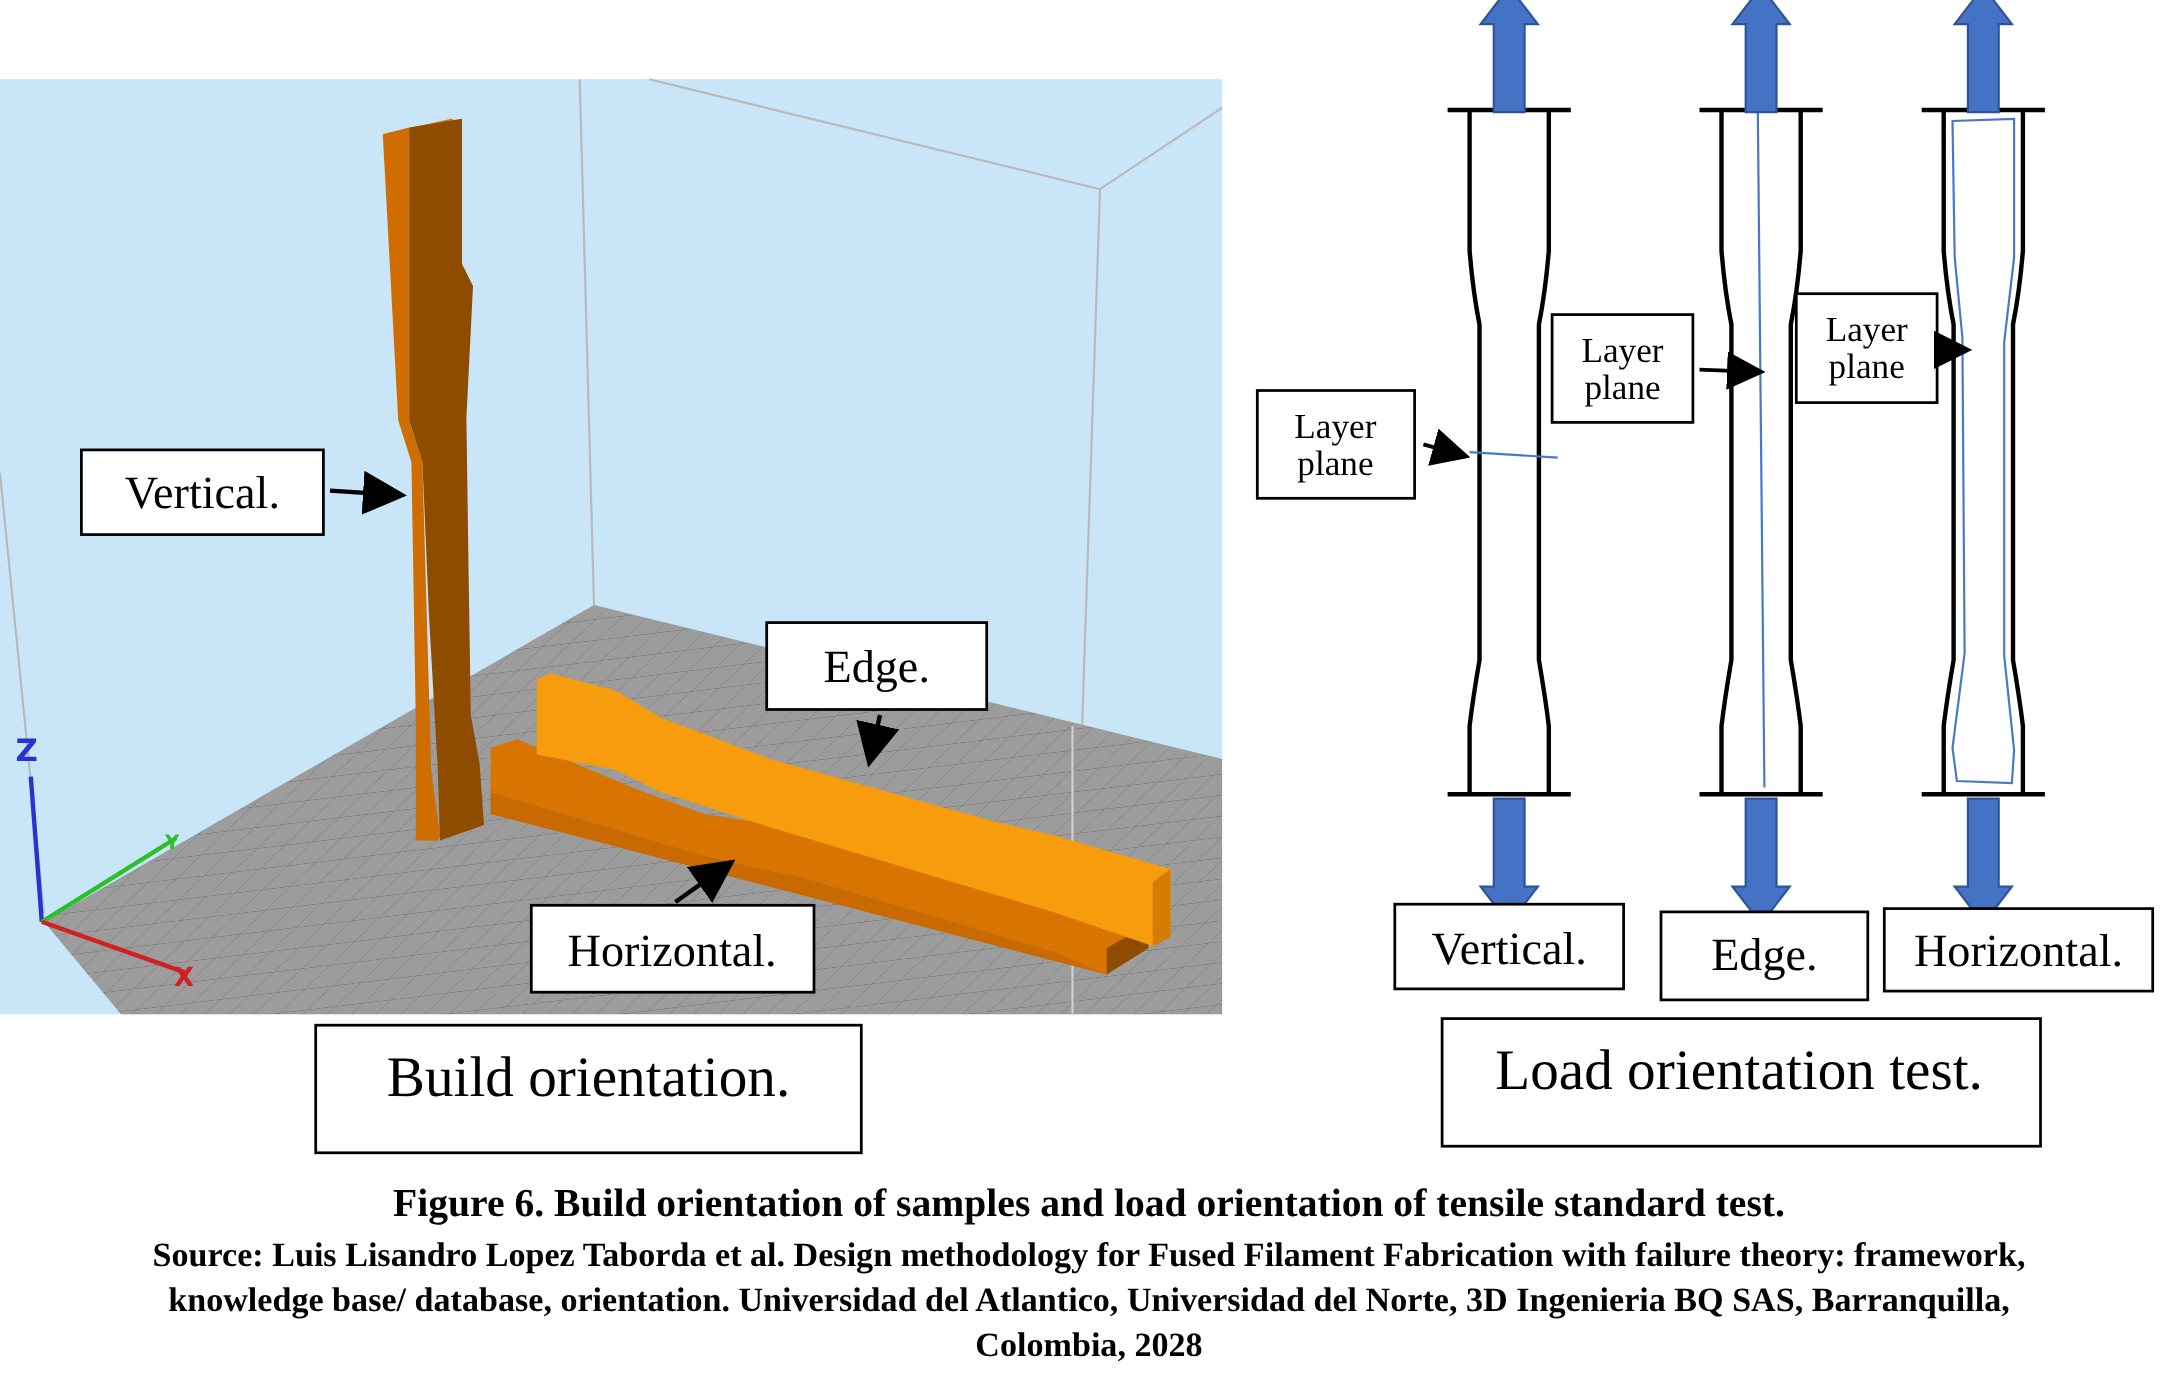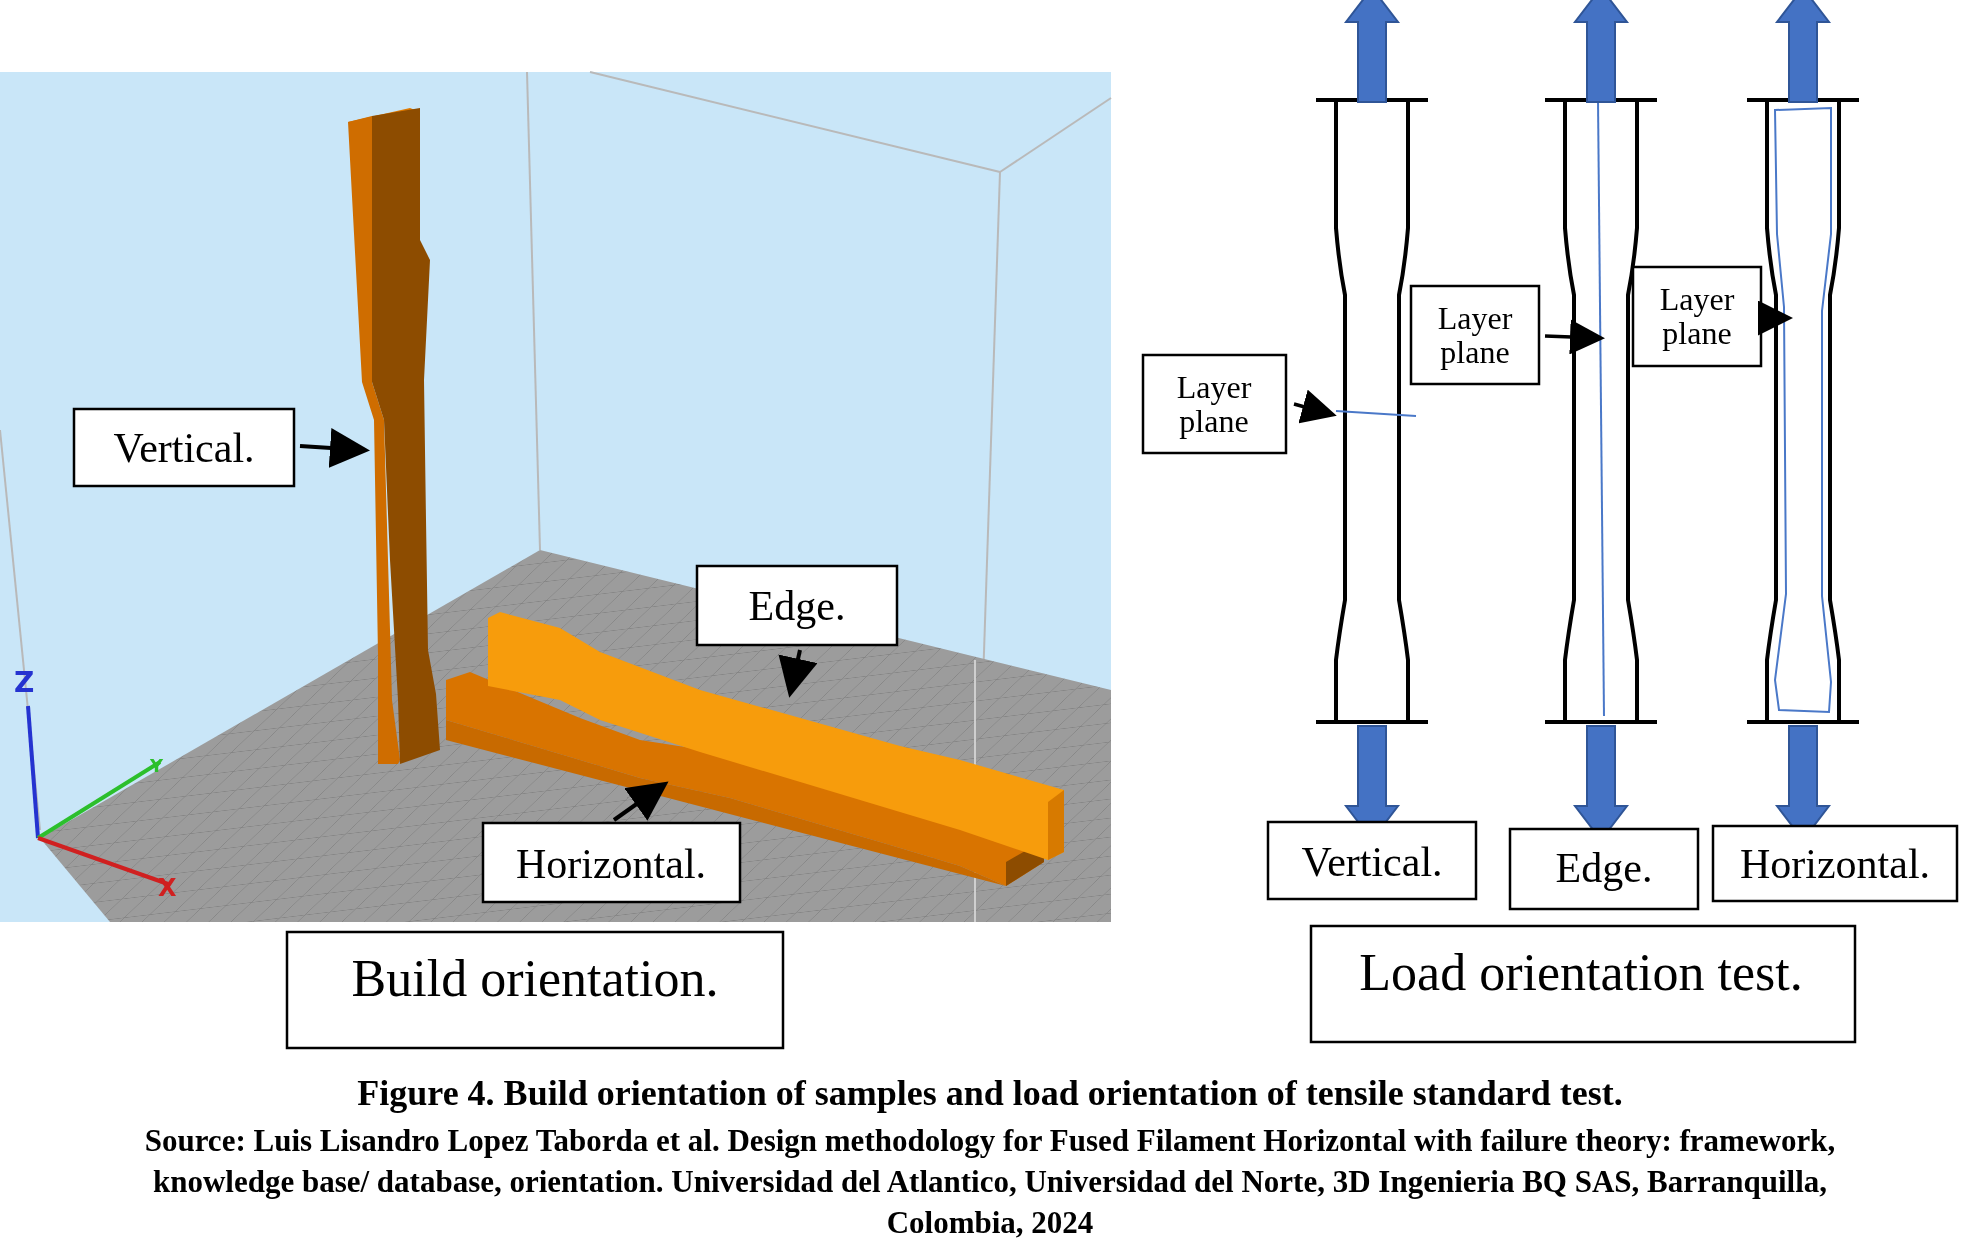--- a/index.html
+++ b/index.html
@@ -151,16 +151,16 @@
     <rect class="box" x="1713" y="826" width="244" height="75"></rect>
     <text class="serif lbl" x="1835" y="878" text-anchor="middle">Horizontal.</text>
   </g>
 
   <g>
     <rect class="box" x="1311" y="926" width="544" height="116"></rect>
     <text class="serif lbl-big" x="1581" y="990" text-anchor="middle">Load orientation test.</text>
   </g>
 </svg>
 
-<div class="caption cap-title">Figure 4. Build orientation of samples and load orientation of tensile standard test.</div>
-<div class="caption cap-src" style="top:1120px">Source: Luis Lisandro Lopez Taborda et al. Design methodology for Fused Filament Horizontal with failure theory: framework,</div>
+<div class="caption cap-title">Figure 6. Build orientation of samples and load orientation of tensile standard test.</div>
+<div class="caption cap-src" style="top:1120px">Source: Luis Lisandro Lopez Taborda et al. Design methodology for Fused Filament Fabrication with failure theory: framework,</div>
 <div class="caption cap-src" style="top:1161px">knowledge base/ database, orientation. Universidad del Atlantico, Universidad del Norte, 3D Ingenieria BQ SAS, Barranquilla,</div>
-<div class="caption cap-src" style="top:1202px">Colombia, 2024</div>
+<div class="caption cap-src" style="top:1202px">Colombia, 2028</div>
 
 </body></html>

